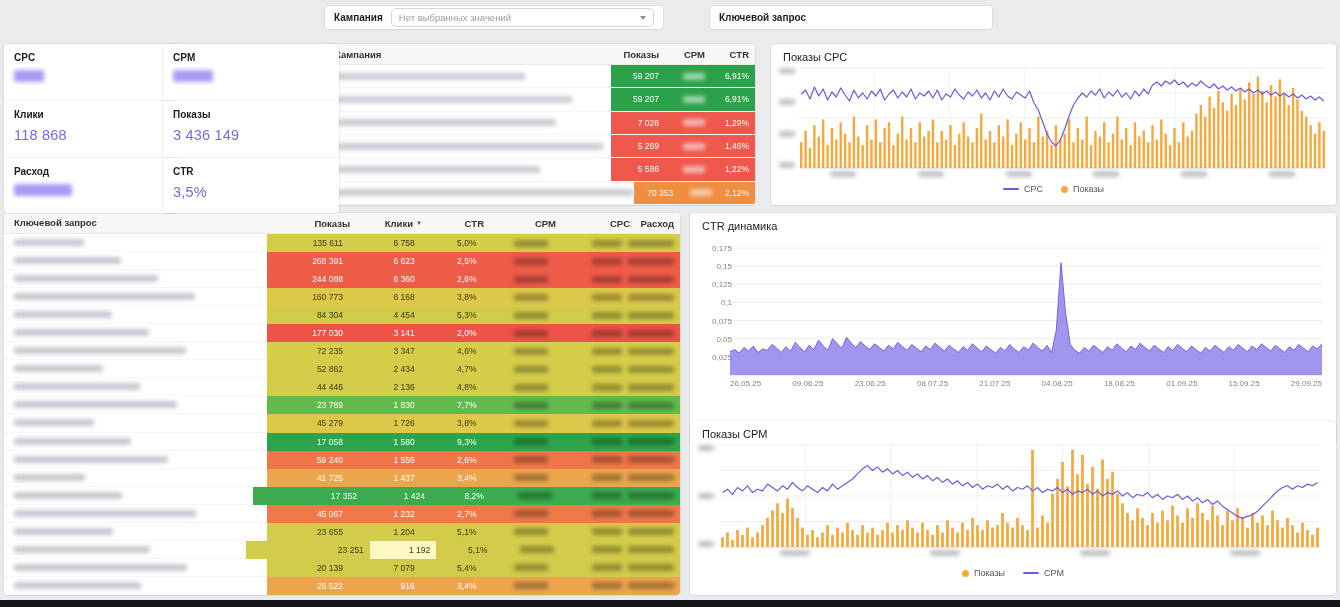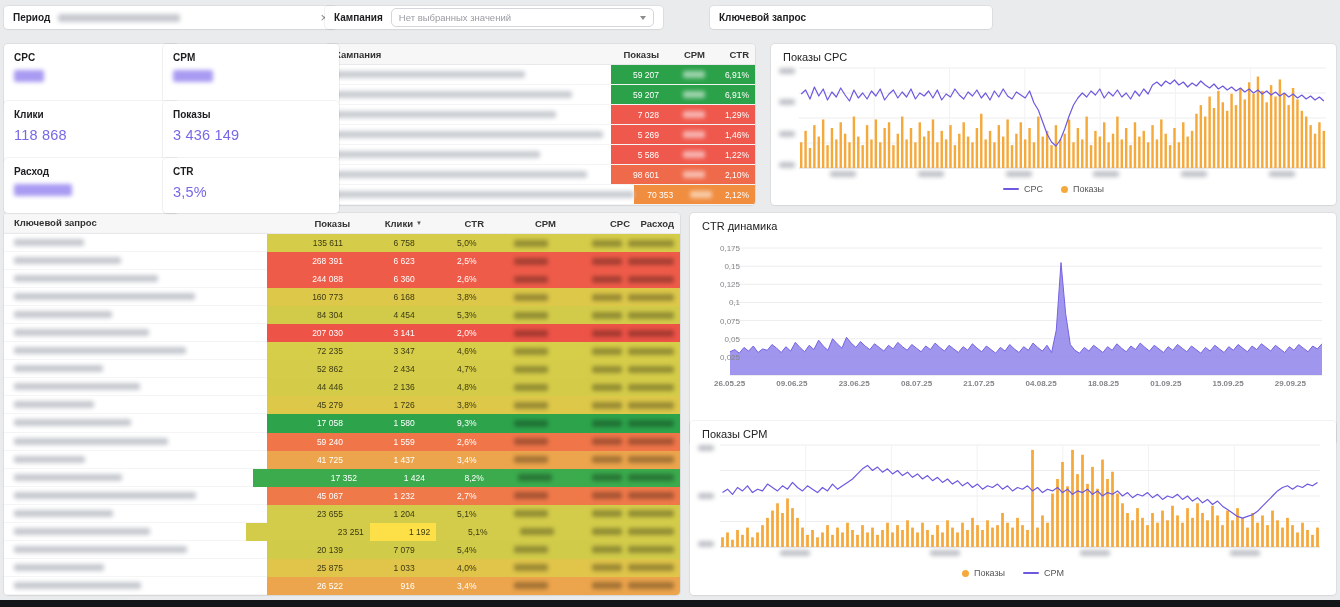--- a/index.html
+++ b/index.html
@@ -42,34 +42,29 @@
   .legend{position:absolute;left:0;width:100%;display:flex;justify-content:center;gap:18px;align-items:center;z-index:2;}
   .lg-item{display:flex;align-items:center;gap:5px;font-size:9px;color:#555;}
   .lg-line{width:16px;height:2px;border-radius:1px;}
   .lg-dot{width:7px;height:7px;border-radius:50%;}
   #ychips-cpc{position:absolute;left:8px;top:24px;height:100px;width:16px;display:flex;flex-direction:column;justify-content:space-between;}
   #xchips-cpc{position:absolute;left:28px;top:127px;width:527px;display:flex;justify-content:space-around;}
   #legend-cpc{top:140px;}
   #ychips-cpm{position:absolute;left:8px;top:24px;height:102px;width:16px;display:flex;flex-direction:column;justify-content:space-between;}
   #xchips-cpm{position:absolute;left:30px;top:129px;width:600px;display:flex;justify-content:space-around;}
   #legend-cpm{top:147px;}
-  #xticks-ctr{position:absolute;left:24px;top:166px;width:592px;display:flex;justify-content:space-between;font-size:8px;color:#85858a;font-weight:bold;}
-  .ytick{position:absolute;left:20px;width:30px;text-align:right;font-size:8px;color:#85858a;}
+  #xticks-ctr{position:absolute;left:40px;top:166px;width:592px;display:flex;justify-content:space-between;font-size:8px;color:#85858a;}
+  .ytick{position:absolute;left:12px;width:30px;text-align:right;font-size:8px;color:#85858a;}
   #bottom-strip{position:absolute;left:0;right:0;bottom:0;height:7px;background:#141518;}
 </style>
 </head>
 <body>
 
 <div id="canvas">
 
-  <div class="card filter" style="left:4px;top:6px;width:315px;height:23px;">
-    <span class="f-label">Период</span>
-    <span class="blur" style="width:122px;height:8px;"></span>
-    <span class="f-clear">×</span>
-  </div>
   <div class="card filter" style="left:325px;top:6px;width:320px;height:23px;">
     <span class="f-label">Кампания</span>
     <div class="select">
       <span class="sel-text">Нет выбранных значений</span>
       <span class="chev"></span>
     </div>
   </div>
   <div class="card filter" style="left:710px;top:6px;width:264px;height:23px;">
     <span class="f-label">Ключевой запрос</span>
     <div class="q-input"></div>
@@ -127,30 +122,20 @@
         </div>
         <div class="ct-row">
           <div class="ct-name">
             <span class="blur" style="width: 205px; height: 7px; background: rgb(201, 204, 210);"></span>
           </div>
           <div class="ct-c1 cell num" style="background: rgb(239, 88, 77); color: rgb(255, 255, 255);">5 586</div>
           <div class="ct-c2 cell num" style="background: rgb(239, 88, 77);">
             <span class="blur" style="width: 22px; height: 7px; background: rgba(255, 255, 255, 0.55);"></span>
           </div>
           <div class="ct-c3 cell num" style="background: rgb(239, 88, 77); color: rgb(255, 255, 255);">1,22%</div>
-        </div>
-        <div class="ct-row">
-          <div class="ct-name">
-            <span class="blur" style="width: 252px; height: 7px; background: rgb(201, 204, 210);"></span>
-          </div>
-          <div class="ct-c1 cell num" style="background: rgb(239, 106, 74); color: rgb(255, 255, 255);">98 601</div>
-          <div class="ct-c2 cell num" style="background: rgb(239, 106, 74);">
-            <span class="blur" style="width: 22px; height: 7px; background: rgba(255, 255, 255, 0.55);"></span>
-          </div>
-          <div class="ct-c3 cell num" style="background: rgb(239, 106, 74); color: rgb(255, 255, 255);">2,10%</div>
         </div>
         <div class="ct-row">
           <div class="ct-name">
             <span class="blur" style="width: 299px; height: 7px; background: rgb(201, 204, 210);"></span>
           </div>
           <div class="ct-c1 cell num" style="background: rgb(240, 141, 63); color: rgb(255, 255, 255);">70 353</div>
           <div class="ct-c2 cell num" style="background: rgb(240, 141, 63);">
             <span class="blur" style="width: 22px; height: 7px; background: rgba(255, 255, 255, 0.55);"></span>
           </div>
           <div class="ct-c3 cell num" style="background: rgb(240, 141, 63); color: rgb(255, 255, 255);">2,12%</div>
@@ -417,21 +402,21 @@
             <span class="blur" style="width: 30px; height: 7px; background: rgba(0, 0, 0, 0.3);"></span>
           </div>
           <div class="kt-cost cell num" style="background: rgb(210, 203, 74);">
             <span class="blur" style="width: 46px; height: 7px; background: rgba(0, 0, 0, 0.3);"></span>
           </div>
         </div>
         <div class="kt-row">
           <div class="kt-name">
             <span class="blur" style="width: 135px; height: 7px; background: rgb(198, 201, 207);"></span>
           </div>
-          <div class="kt-imp cell num" style="background: rgb(238, 83, 71); color: rgb(255, 255, 255);">207 030</div>
+          <div class="kt-imp cell num" style="background: rgb(238, 83, 71); color: rgb(255, 255, 255);">177 030</div>
           <div class="kt-clk cell num" style="background: rgb(238, 83, 71); color: rgb(255, 255, 255);">3 141</div>
           <div class="kt-ctr cell num" style="background: rgb(238, 83, 71); color: rgb(255, 255, 255);">2,0%</div>
           <div class="kt-cpm cell num" style="background: rgb(238, 83, 71);">
             <span class="blur" style="width: 34px; height: 7px; background: rgba(0, 0, 0, 0.3);"></span>
           </div>
           <div class="kt-cpc cell num" style="background: rgb(238, 83, 71);">
             <span class="blur" style="width: 30px; height: 7px; background: rgba(0, 0, 0, 0.3);"></span>
           </div>
           <div class="kt-cost cell num" style="background: rgb(238, 83, 71);">
             <span class="blur" style="width: 46px; height: 7px; background: rgba(0, 0, 0, 0.3);"></span>
@@ -483,20 +468,37 @@
           </div>
           <div class="kt-cpc cell num" style="background: rgb(212, 204, 73);">
             <span class="blur" style="width: 30px; height: 7px; background: rgba(0, 0, 0, 0.3);"></span>
           </div>
           <div class="kt-cost cell num" style="background: rgb(212, 204, 73);">
             <span class="blur" style="width: 46px; height: 7px; background: rgba(0, 0, 0, 0.3);"></span>
           </div>
         </div>
         <div class="kt-row">
           <div class="kt-name">
+            <span class="blur" style="width: 163px; height: 7px; background: rgb(198, 201, 207);"></span>
+          </div>
+          <div class="kt-imp cell num" style="background: rgb(100, 185, 77); color: rgb(255, 255, 255);">23 789</div>
+          <div class="kt-clk cell num" style="background: rgb(100, 185, 77); color: rgb(255, 255, 255);">1 830</div>
+          <div class="kt-ctr cell num" style="background: rgb(100, 185, 77); color: rgb(255, 255, 255);">7,7%</div>
+          <div class="kt-cpm cell num" style="background: rgb(100, 185, 77);">
+            <span class="blur" style="width: 34px; height: 7px; background: rgba(0, 0, 0, 0.3);"></span>
+          </div>
+          <div class="kt-cpc cell num" style="background: rgb(100, 185, 77);">
+            <span class="blur" style="width: 30px; height: 7px; background: rgba(0, 0, 0, 0.3);"></span>
+          </div>
+          <div class="kt-cost cell num" style="background: rgb(100, 185, 77);">
+            <span class="blur" style="width: 46px; height: 7px; background: rgba(0, 0, 0, 0.3);"></span>
+          </div>
+        </div>
+        <div class="kt-row">
+          <div class="kt-name">
             <span class="blur" style="width: 80px; height: 7px; background: rgb(198, 201, 207);"></span>
           </div>
           <div class="kt-imp cell num" style="background: rgb(221, 200, 74); color: rgb(60, 58, 18);">45 279</div>
           <div class="kt-clk cell num" style="background: rgb(221, 200, 74); color: rgb(60, 58, 18);">1 726</div>
           <div class="kt-ctr cell num" style="background: rgb(221, 200, 74); color: rgb(60, 58, 18);">3,8%</div>
           <div class="kt-cpm cell num" style="background: rgb(221, 200, 74);">
             <span class="blur" style="width: 34px; height: 7px; background: rgba(0, 0, 0, 0.3);"></span>
           </div>
           <div class="kt-cpc cell num" style="background: rgb(221, 200, 74);">
             <span class="blur" style="width: 30px; height: 7px; background: rgba(0, 0, 0, 0.3);"></span>
@@ -605,21 +607,21 @@
           </div>
           <div class="kt-cost cell num" style="background: rgb(211, 204, 74);">
             <span class="blur" style="width: 46px; height: 7px; background: rgba(0, 0, 0, 0.3);"></span>
           </div>
         </div>
         <div class="kt-row">
           <div class="kt-name">
             <span class="blur" style="width: 136px; height: 7px; background: rgb(198, 201, 207);"></span>
           </div>
           <div class="kt-imp cell num" style="background: rgb(211, 204, 74); color: rgb(60, 58, 18); padding-left: 48px;">23 251</div>
-          <div class="kt-clk cell num" style="background: #fde047; color: rgb(60, 58, 18);">1 192</div>
+          <div class="kt-clk cell num" style="background: #fef9c3; color: rgb(60, 58, 18);">1 192</div>
           <div class="kt-ctr cell num" style="background: rgb(211, 204, 74); color: rgb(60, 58, 18);">5,1%</div>
           <div class="kt-cpm cell num" style="background: rgb(211, 204, 74);">
             <span class="blur" style="width: 34px; height: 7px; background: rgba(0, 0, 0, 0.3);"></span>
           </div>
           <div class="kt-cpc cell num" style="background: rgb(211, 204, 74);">
             <span class="blur" style="width: 30px; height: 7px; background: rgba(0, 0, 0, 0.3);"></span>
           </div>
           <div class="kt-cost cell num" style="background: rgb(211, 204, 74);">
             <span class="blur" style="width: 46px; height: 7px; background: rgba(0, 0, 0, 0.3);"></span>
           </div>
@@ -631,37 +633,20 @@
           <div class="kt-imp cell num" style="background: rgb(209, 203, 74); color: rgb(60, 58, 18);">20 139</div>
           <div class="kt-clk cell num" style="background: rgb(209, 203, 74); color: rgb(60, 58, 18);">7 079</div>
           <div class="kt-ctr cell num" style="background: rgb(209, 203, 74); color: rgb(60, 58, 18);">5,4%</div>
           <div class="kt-cpm cell num" style="background: rgb(209, 203, 74);">
             <span class="blur" style="width: 34px; height: 7px; background: rgba(0, 0, 0, 0.3);"></span>
           </div>
           <div class="kt-cpc cell num" style="background: rgb(209, 203, 74);">
             <span class="blur" style="width: 30px; height: 7px; background: rgba(0, 0, 0, 0.3);"></span>
           </div>
           <div class="kt-cost cell num" style="background: rgb(209, 203, 74);">
-            <span class="blur" style="width: 46px; height: 7px; background: rgba(0, 0, 0, 0.3);"></span>
-          </div>
-        </div>
-        <div class="kt-row">
-          <div class="kt-name">
-            <span class="blur" style="width: 90px; height: 7px; background: rgb(198, 201, 207);"></span>
-          </div>
-          <div class="kt-imp cell num" style="background: rgb(224, 197, 74); color: rgb(60, 58, 18);">25 875</div>
-          <div class="kt-clk cell num" style="background: rgb(224, 197, 74); color: rgb(60, 58, 18);">1 033</div>
-          <div class="kt-ctr cell num" style="background: rgb(224, 197, 74); color: rgb(60, 58, 18);">4,0%</div>
-          <div class="kt-cpm cell num" style="background: rgb(224, 197, 74);">
-            <span class="blur" style="width: 34px; height: 7px; background: rgba(0, 0, 0, 0.3);"></span>
-          </div>
-          <div class="kt-cpc cell num" style="background: rgb(224, 197, 74);">
-            <span class="blur" style="width: 30px; height: 7px; background: rgba(0, 0, 0, 0.3);"></span>
-          </div>
-          <div class="kt-cost cell num" style="background: rgb(224, 197, 74);">
             <span class="blur" style="width: 46px; height: 7px; background: rgba(0, 0, 0, 0.3);"></span>
           </div>
         </div>
         <div class="kt-row">
           <div class="kt-name">
             <span class="blur" style="width: 127px; height: 7px; background: rgb(198, 201, 207);"></span>
           </div>
           <div class="kt-imp cell num" style="background: rgb(236, 165, 76); color: rgb(255, 255, 255);">26 522</div>
           <div class="kt-clk cell num" style="background: rgb(236, 165, 76); color: rgb(255, 255, 255);">916</div>
           <div class="kt-ctr cell num" style="background: rgb(236, 165, 76); color: rgb(255, 255, 255);">3,4%</div>

